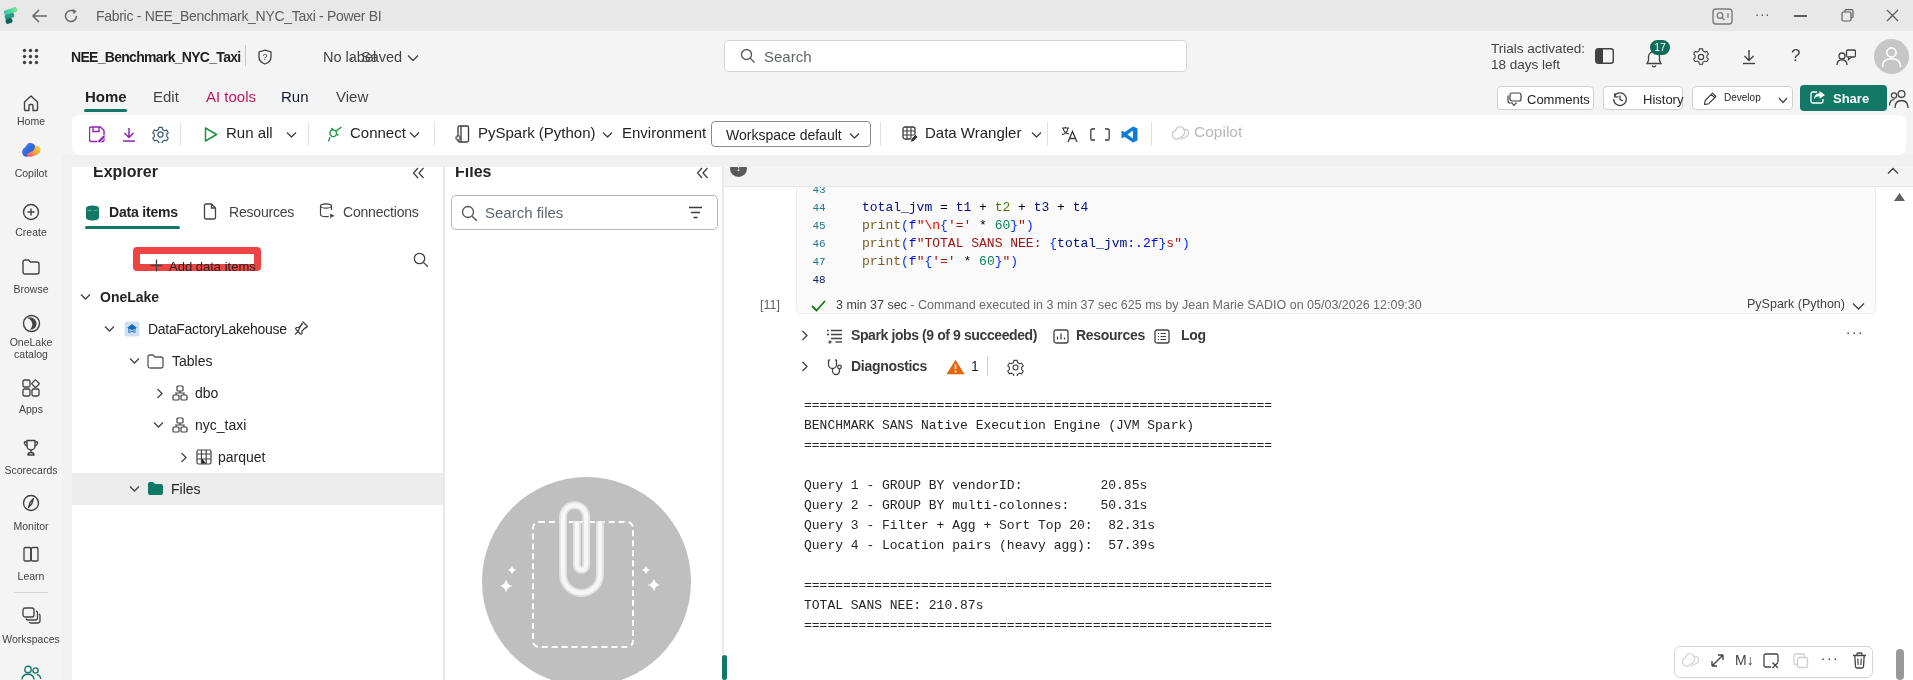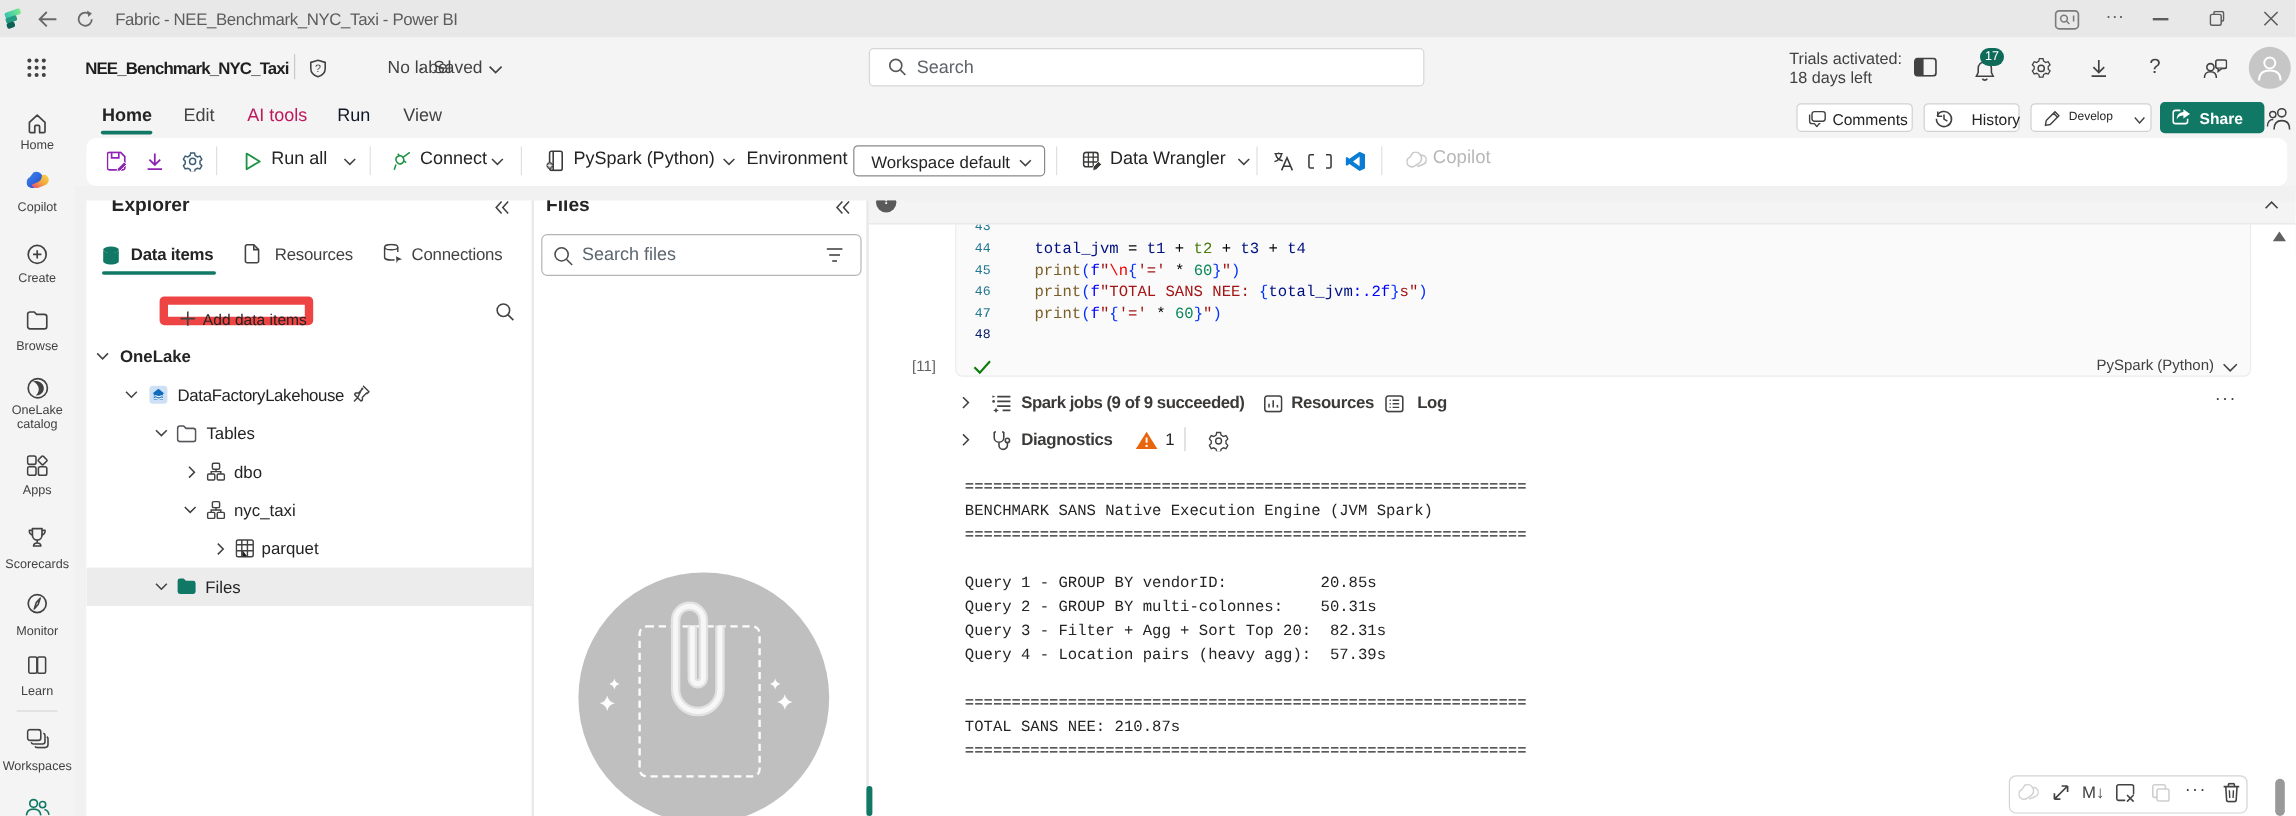--- a/index.html
+++ b/index.html
@@ -478,20 +478,21 @@
   <div class="mono" style="position:absolute;left:138px;top:19px;font-size:13px;line-height:18px;color:#000;white-space:pre;"><span> </span>
 <span><span style="color:#001080">total_jvm</span> = <span style="color:#001080">t1</span> + <span style="color:#4d7c0f">t2</span> + <span style="color:#001080">t3</span> + <span style="color:#001080">t4</span></span>
 <span><span style="color:#795e26">print</span><span style="color:#0431fa">(</span><span style="color:#0000ff">f</span><span style="color:#a31515">"</span><span style="color:#ee0000">\n</span><span style="color:#0431fa">{</span><span style="color:#a31515">'='</span> * <span style="color:#098658">60</span><span style="color:#0431fa">}</span><span style="color:#a31515">"</span><span style="color:#0431fa">)</span></span>
 <span><span style="color:#795e26">print</span><span style="color:#0431fa">(</span><span style="color:#0000ff">f</span><span style="color:#a31515">"TOTAL SANS NEE: </span><span style="color:#0431fa">{</span><span style="color:#001080">total_jvm</span><span style="color:#0000ff">:.2f</span><span style="color:#0431fa">}</span><span style="color:#a31515">s"</span><span style="color:#0431fa">)</span></span>
 <span><span style="color:#795e26">print</span><span style="color:#0431fa">(</span><span style="color:#0000ff">f</span><span style="color:#a31515">"</span><span style="color:#0431fa">{</span><span style="color:#a31515">'='</span> * <span style="color:#098658">60</span><span style="color:#0431fa">}</span><span style="color:#a31515">"</span><span style="color:#0431fa">)</span></span></div>
 
   <div class="ab" style="left:36px;top:136px;font-size:12.5px;color:#616161;">[11]</div>
   <svg class="ab" style="left:87px;top:138px" width="15" height="12" viewBox="0 0 15 12">
       <path d="M1 6 L5.5 10.5 L14 1" stroke="#107c10" stroke-width="1.8" fill="none"></path>
     </svg>
+  <div class="ab" style="left:112px;top:136px;font-size:12.5px;color:#424242;white-space:nowrap;">3 min 37 sec <span style="color:#6b6b6b;">- Command executed in 3 min 37 sec 625 ms by Jean Marie SADIO on 05/03/2026 12:09:30</span></div>
   <div class="ab" style="right:68px;top:135px;font-size:12.5px;color:#424242;">PySpark (Python)</div>
   <svg class="ab" style="left:1128px;top:140px" width="13" height="9" viewBox="0 0 13 9">
       <path d="M1 1.5 L6.5 7 L12 1.5" stroke="#424242" stroke-width="1.3" fill="none"></path>
     </svg>
 
   <svg class="ab" style="left:77px;top:168px" width="8" height="11" viewBox="0 0 8 11">
       <path d="M1.5 1 L6 5.5 L1.5 10" stroke="#424242" stroke-width="1.3" fill="none"></path>
     </svg>
   <svg class="ab" style="left:102px;top:167px" width="17" height="15" viewBox="0 0 17 15">
       <path d="M5 1.5 H16 M5 5.5 H16 M5 9.5 H16" stroke="#424242" stroke-width="1.4"></path>

